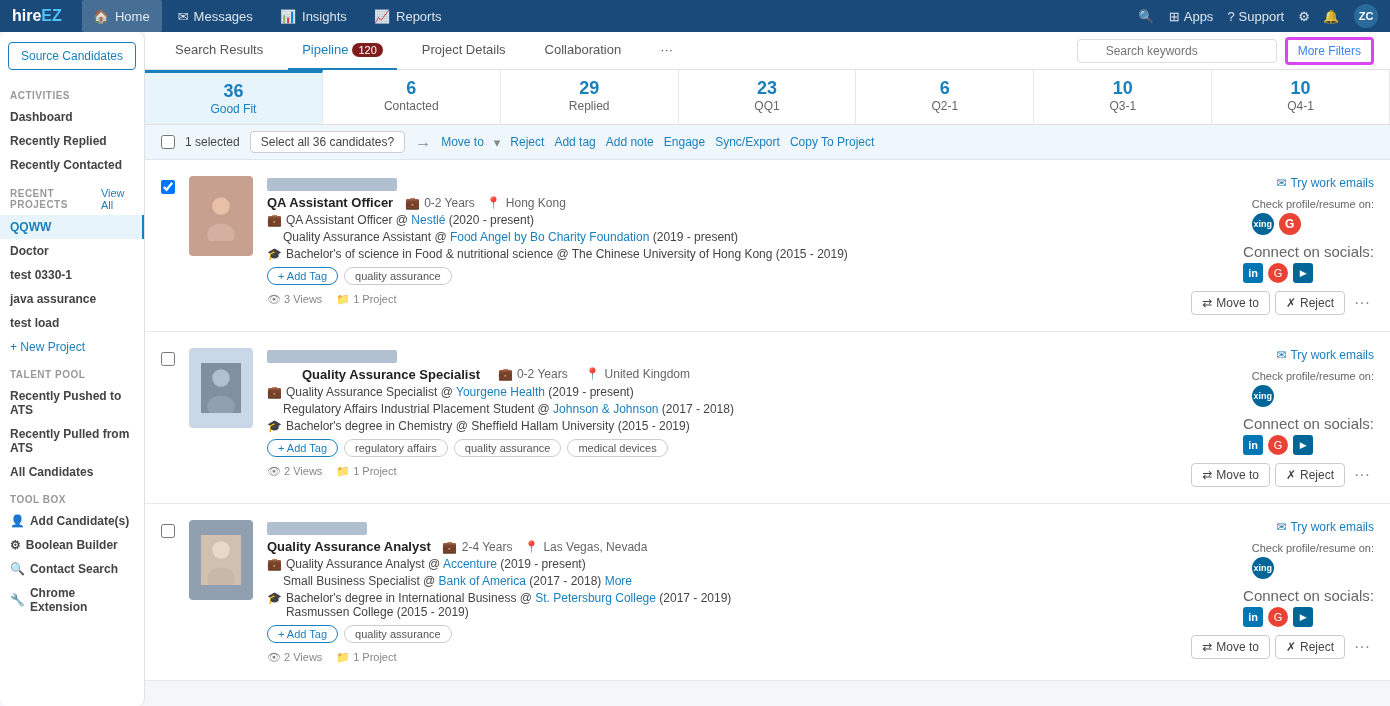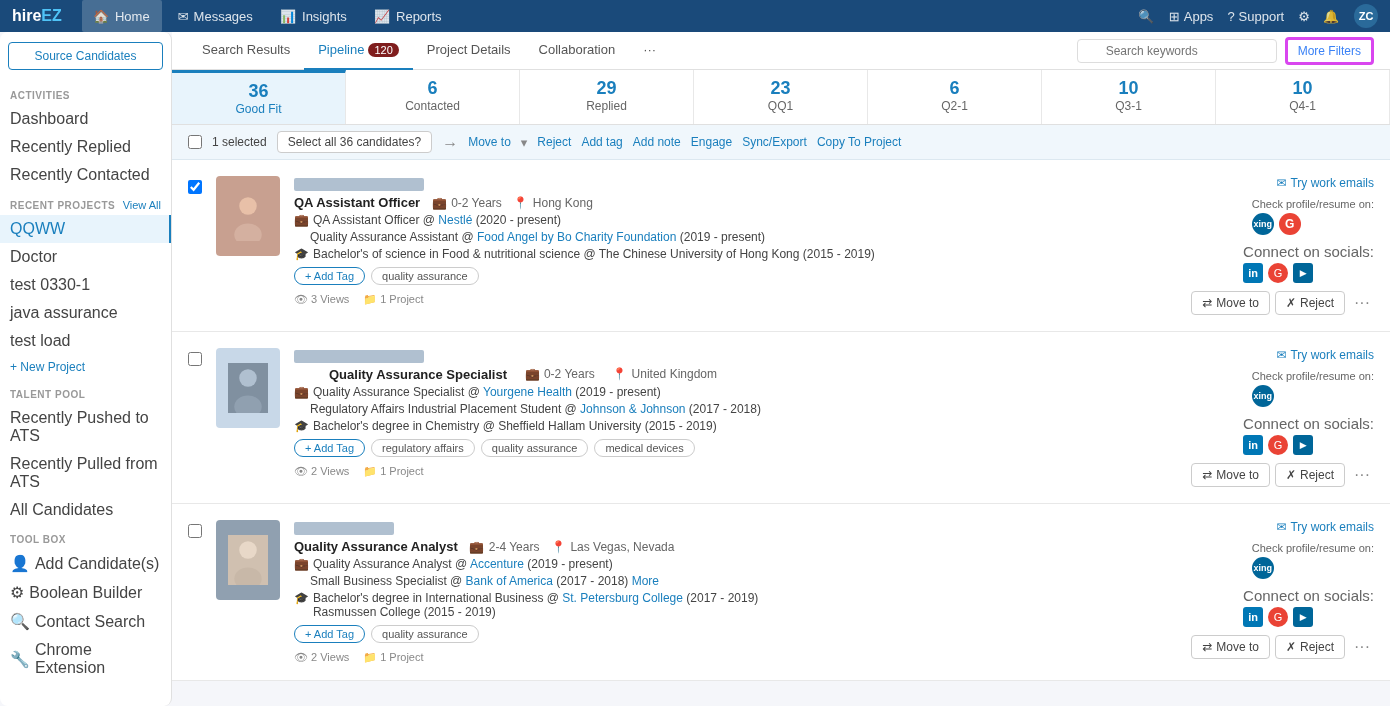--- a/index.html
+++ b/index.html
@@ -11,35 +11,35 @@
     .logo { color: white; font-weight: bold; font-size: 16px; margin-right: 16px; }
     .logo span { color: #4fc3f7; }
     .nav-item { color: rgba(255,255,255,0.85); padding: 0 12px; height: 32px; display: flex; align-items: center; gap: 5px; font-size: 13px; cursor: pointer; border-radius: 2px; }
     .nav-item:hover, .nav-item.active { background: rgba(255,255,255,0.15); }
     .nav-item.active { background: rgba(255,255,255,0.2); }
     .nav-right { display: flex; align-items: center; gap: 14px; color: rgba(255,255,255,0.85); font-size: 13px; }
     .nav-right-item { display: flex; align-items: center; gap: 4px; cursor: pointer; }
 
     
     .layout { display: flex; height: calc(100vh - 32px); }
-    .sidebar { width: 172px; background: #fff; border-right: 1px solid #e0e0e0; overflow-y: auto; flex-shrink: 0; padding-bottom: 20px; border-radius: 8px; }
+    .sidebar { width: 145px; background: #fff; border-right: 1px solid #e0e0e0; overflow-y: auto; flex-shrink: 0; padding-bottom: 20px; border-radius: 8px; }
     .sidebar-source-btn { margin: 10px 8px; background: white; border: 1.5px solid #1a7fbd; color: #1a7fbd; border-radius: 4px; padding: 6px 10px; font-size: 12px; cursor: pointer; width: calc(100% - 16px); text-align: center; }
     .sidebar-section-title { font-size: 10px; color: #999; font-weight: 600; text-transform: uppercase; padding: 10px 10px 4px; letter-spacing: 0.5px; }
-    .sidebar-item { padding: 5px 10px; font-size: 16px; color: #444; cursor: pointer; display: flex; align-items: center; gap: 5px; }
+    .sidebar-item { padding: 5px 10px; font-size: 12px; color: #444; cursor: pointer; display: flex; align-items: center; gap: 5px; font-weight: bold; }
     .sidebar-item.active { color: #1a7fbd; background: #e8f4fc; border-right: 2px solid #1a7fbd; }
     .sidebar-recent-header { display: flex; justify-content: space-between; align-items: center; padding: 10px 10px 4px; }
     .sidebar-recent-title { font-size: 10px; color: #999; font-weight: 600; text-transform: uppercase; letter-spacing: 0.5px; }
     .view-all { font-size: 11px; color: #1a7fbd; cursor: pointer; }
     .new-project { padding: 5px 10px; font-size: 12px; color: #1a7fbd; cursor: pointer; }
 
     
     .main { flex: 1; overflow-y: auto; background: #f5f6fa; }
 
     
-    .sub-nav { background: white; border-bottom: 1px solid #e0e0e0; padding: 0 16px; display: flex; align-items: center; gap: 0; height: 38px; }
+    .sub-nav { background: white; border-bottom: 1px solid #e0e0e0; padding: 0 16px; display: flex; align-items: center; gap: 11px; height: 38px; }
     .sub-nav-tab { padding: 0 14px; height: 38px; display: flex; align-items: center; font-size: 13px; color: #555; cursor: pointer; border-bottom: 2px solid transparent; }
     .sub-nav-tab.active { color: #1a7fbd; border-bottom: 2px solid #1a7fbd; }
     .tab-badge { background: #7f1d1d; color: white; border-radius: 10px; padding: 1px 6px; font-size: 11px; margin-left: 4px; }
     .sub-nav-search { margin-left: auto; display: flex; align-items: center; gap: 8px; }
     .search-box { border: 1px solid #ddd; border-radius: 4px; padding: 4px 10px 4px 28px; font-size: 12px; width: 200px; position: relative; }
     .search-wrap { position: relative; }
     .search-wrap::before { content: '🔍'; position: absolute; left: 8px; top: 50%; transform: translateY(-50%); font-size: 11px; opacity: 0.5; }
     .more-filters-btn { background: white; border: 3px solid #d946ef; border-radius: 4px; padding: 4px 10px; font-size: 12px; color: #3b82f6; cursor: pointer; }
 
     

